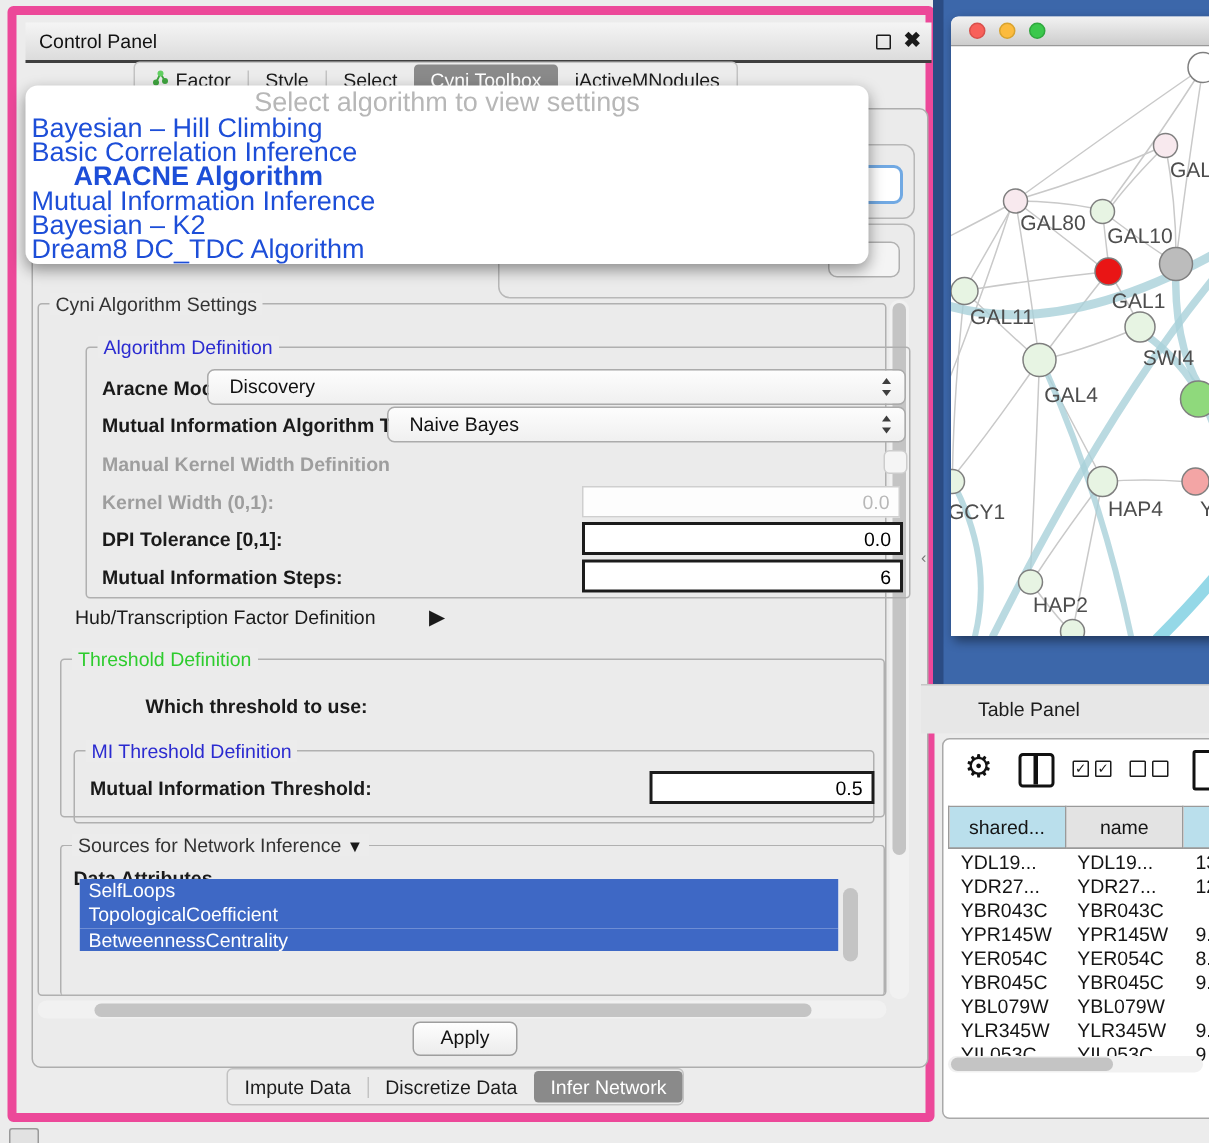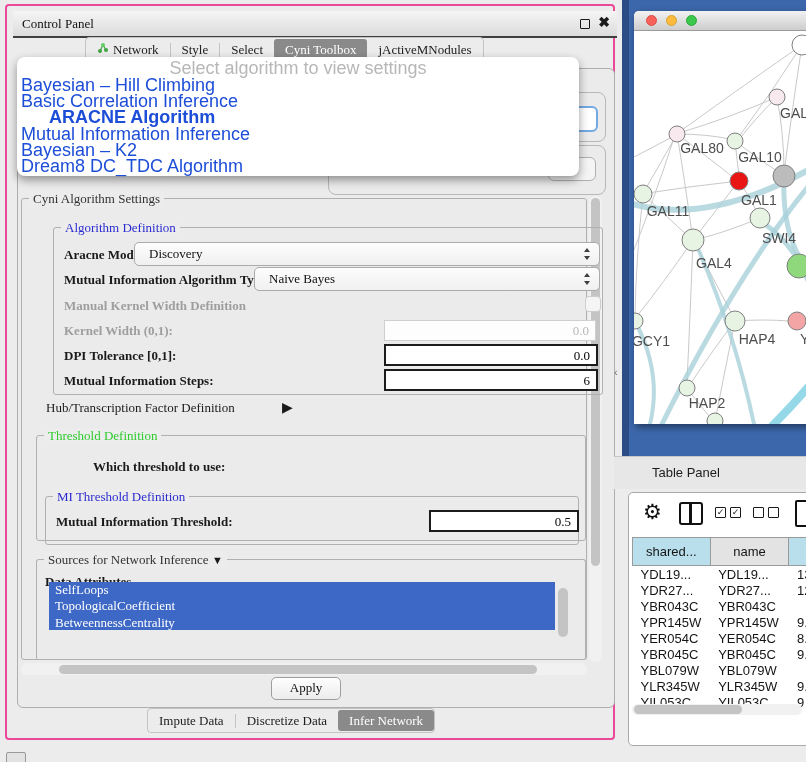--- a/index.html
+++ b/index.html
@@ -1,20 +1,20 @@
 <!DOCTYPE html>
 <html><head>
 <meta charset="utf-8">
 <style>
   html,body{margin:0;padding:0;width:806px;height:762px;overflow:hidden;
     background:#ececec;font-family:"Liberation Sans",sans-serif;
     -webkit-font-smoothing:antialiased;}
   .abs{position:absolute;}
   
-  .cp{left:5px;top:4px;width:606px;height:732px;border:2px solid #ec4899;border-radius:4px;background:#ececec;font-family:Liberation Serif, serif;}
+  .cp{left:5px;top:4px;width:606px;height:732px;border:6px solid #ec4899;border-radius:4px;background:#ececec;}
   .cp-title{left:6px;top:5px;width:604px;height:25px;background:linear-gradient(#f5f5f5,#dcdcdc);border-bottom:2px solid #3f3f3f;}
   .cp-title-text{left:9px;top:0;line-height:25px;font-size:13px;color:#111;}
   .float-ic{right:27px;top:8px;width:8px;height:8px;border:1.5px solid #1a1a1a;border-radius:1px;}
   .close-ic{right:7px;top:3px;font-size:14px;font-weight:bold;color:#1a1a1a;}
   .tabbar{display:flex;align-items:center;border:1px solid #c3c3c3;border-radius:4px;background:#ececec;height:23px;}
   .tab{padding:0 11px;font-size:13px;color:#1c1c1c;height:21px;line-height:21px;display:flex;align-items:center;gap:4px;white-space:nowrap;}
   .tab.sel{background:#8a8a8a;color:#fff;border-radius:3px;}
   .tab-sep{width:1px;height:14px;background:#c3c3c3;}
   .content{left:10px;top:62px;width:596px;height:638px;background:#ebebeb;border:1px solid #aeaeae;border-radius:6px;}
   
@@ -80,21 +80,21 @@
   </div>
 
   <div class="abs tabbar" style="left:78px;top:31px;">
       <div class="tab">
         <span><svg width="12" height="12" viewBox="0 0 12 12">
             <path d="M6 3L3 9M6 3L9 8" stroke="#3fa43f" stroke-width="1.2" fill="none"></path>
             <circle cx="3" cy="9" r="2" fill="#3fa43f"></circle>
             <circle cx="9" cy="8" r="2" fill="#3fa43f"></circle>
             <circle cx="6" cy="3" r="2" fill="#62cf62"></circle>
           </svg></span>
-        <span>Network</span>
+        <span>Factor</span>
       </div>
       <div class="tab-sep"></div>
       <div class="tab">
         <span>Style</span>
       </div>
       <div class="tab-sep"></div>
       <div class="tab">
         <span>Select</span>
       </div>
       <div class="tab sel">

